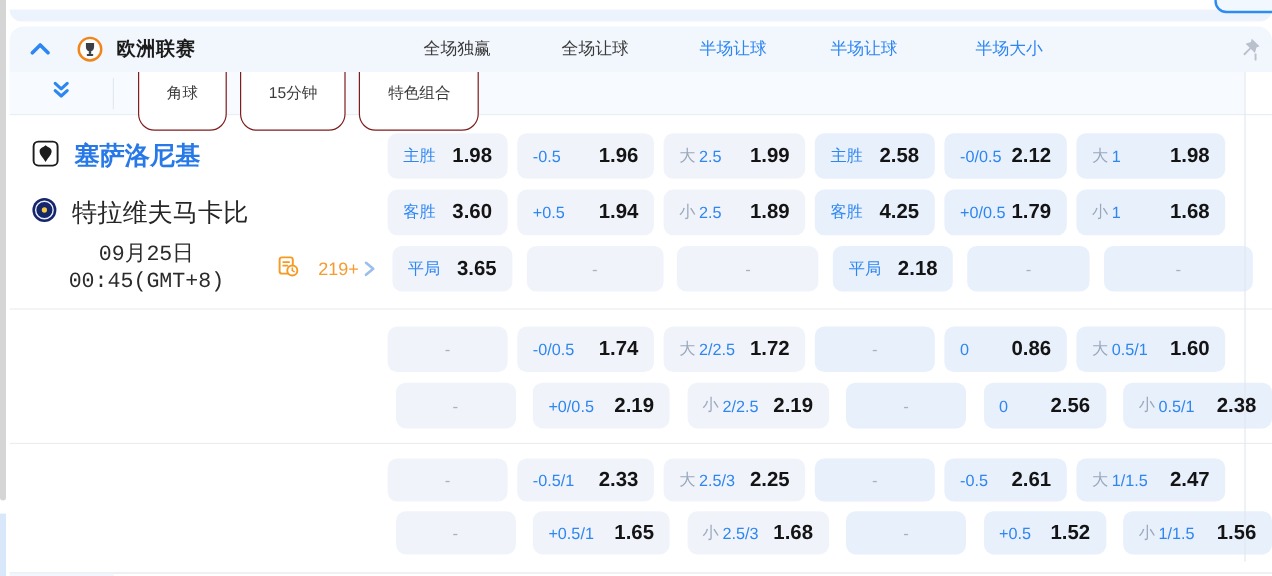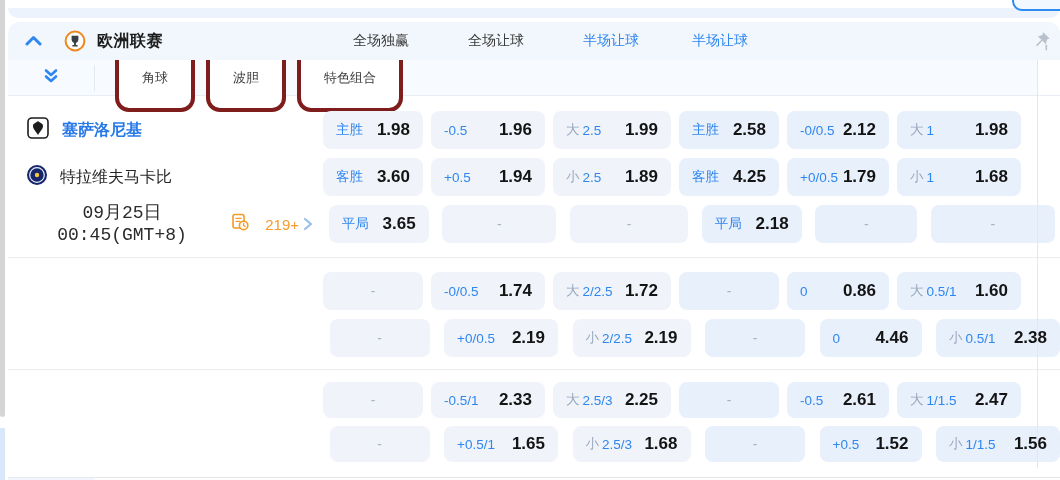--- a/index.html
+++ b/index.html
@@ -20,49 +20,49 @@
   .league-left{width:315px;flex:0 0 315px;display:flex;align-items:center;padding-left:17px;box-sizing:border-box;}
   .collapse-btn{display:flex;align-items:center;cursor:pointer;}
   .trophy{margin-left:22px;display:flex;align-items:center;}
   .league-title{margin-left:11px;font-size:16px;font-weight:700;color:#1c1c1c;letter-spacing:.5px;}
   .col-head{margin-left:8px;text-align:center;font-size:14px;color:#3a3a3a;cursor:pointer;}
   .col-head.half{color:#2e86f0;}
   .pin{position:absolute;left:1024px;top:8px;}
 
   .pills-row{height:35px;width:1029px;background:#f7fafe;display:flex;align-items:center;}
   .pills-left{width:87px;flex:0 0 87px;height:26px;display:flex;align-items:center;justify-content:center;border-right:1px solid #e3e9f1;box-sizing:border-box;}
-  .pill{margin-left:11px;height:27px;border:4px solid #7f1d1d;border-radius:14px;background:#fff;display:flex;align-items:center;padding:17px 23px;font-size:13px;color:#3c3c3c;cursor:pointer;white-space:nowrap;}
+  .pill{margin-left:11px;height:27px;border:1px solid #7f1d1d;border-radius:14px;background:#fff;display:flex;align-items:center;padding:17px 23px;font-size:13px;color:#3c3c3c;cursor:pointer;white-space:nowrap;}
   .pill.first{margin-left:20px;}
 
   
   .w0{width:100px;}.w1{width:114px;}.w2{width:118px;}.w3{width:100px;}.w4{width:102px;}.w5{width:124px;}
 
   
   .odds-body{position:absolute;left:8px;top:95px;width:1052px;}
-  .odds-group{padding:16px 5px 14px 0;}
+  .odds-group{padding:16px 16px 14px 0;}
   .odds-group.g2{border-top:1px solid #ededf0;padding:14px 0 12px 0;}
   .odds-group.g3{border-top:1px solid #ededf0;padding:12px 0 7px 0;}
   .odds-row{display:flex;align-items:center;margin-bottom:9px;}
   .odds-group.g3 .odds-row{margin-bottom:8px;}
   .odds-row:last-child{margin-bottom:0;justify-content:space-between;}
   .row-spacer{width:307px;flex:0 0 307px;}
   .cell{height:38px;border-radius:8px;background:#f0f4fa;display:flex;align-items:center;padding:0 13px;box-sizing:border-box;margin-left:8px;cursor:pointer;}
   .odds-group.g3 .cell{height:36px;}
   .cell.half{background:#e8f0fc;}
   .cell.empty{justify-content:center;cursor:default;}
   .cell .prefix{font-size:13.5px;color:#9aa8bd;margin-right:3px;}
   .cell .label{font-size:13.5px;color:#2e86f0;}
   .cell .value{margin-left:auto;font-size:17px;font-weight:700;color:#141414;}
   .cell .dash{font-size:14px;color:#a7b2c2;}
 
   
   .left-col{position:absolute;left:8px;top:95px;width:307px;z-index:2;}
   .team-row{height:38px;display:flex;align-items:center;padding-left:18px;box-sizing:border-box;margin-top:9px;}
   .team-row.first{margin-top:16px;}
-  .team-name{margin-left:12px;font-size:16px;color:#262626;}
+  .team-name{margin-left:12px;font-size:21px;color:#262626;}
   .team-name.home{color:#2879e8;font-weight:700;}
   .meta-row{height:38px;display:flex;align-items:center;margin-top:9px;}
   .date-block{margin-left:44px;width:140px;text-align:center;font-size:18px;color:#2b2b2b;line-height:1.25;font-family:Liberation Mono, monospace;}
   .markets{margin-left:auto;margin-right:2px;display:flex;align-items:center;cursor:pointer;}
   .markets-count{margin-left:16px;font-size:15px;color:#f79b2e;text-align:right;}
   .markets-chevron{margin-left:4px;display:flex;align-items:center;}
 
   .v-divider{position:absolute;left:1037px;top:60px;width:1px;height:408px;background:#e3e8ef;}
 
   
@@ -92,38 +92,39 @@
             <rect x="10" y="12.6" width="2" height="2.3" fill="#3a3f45"></rect>
             <rect x="8.3" y="14.9" width="5.4" height="1.7" rx="0.6" fill="#3a3f45"></rect>
           </svg>
         </span>
         <span class="league-title">欧洲联赛</span>
       </div>
       <span class="col-head w0">全场独赢</span>
       <span class="col-head w1">全场让球</span>
       <span class="col-head half w3">半场让球</span>
       <span class="col-head half w4">半场让球</span>
+      <span class="col-head half w5">半场大小</span>
       <span class="pin">
         <svg width="20" height="22" viewBox="0 0 20 22">
           <path d="M11.2 2.2l6.4 6.4-2.6 1-1.2 4.6-3.4-3.4-5.2 5.4-1.2-1.2 5.4-5.2-3.4-3.4 4.4-1.4z" fill="#b9c1cc"></path>
           <rect x="13.5" y="14.5" width="1.6" height="6" rx="0.8" transform="rotate(0 14 17)" fill="#b9c1cc"></rect>
         </svg>
       </span>
     </div>
     <div class="pills-row">
       <div class="pills-left">
         <span>
           <svg width="16" height="16" viewBox="0 0 16 16">
             <polyline points="3,2.5 8,7 13,2.5" fill="none" stroke="#2e86f0" stroke-width="2.6" stroke-linecap="round" stroke-linejoin="round"></polyline>
             <polyline points="3,8.5 8,13 13,8.5" fill="none" stroke="#2e86f0" stroke-width="2.6" stroke-linecap="round" stroke-linejoin="round"></polyline>
           </svg>
         </span>
       </div>
       <div class="pill first">角球</div>
-      <div class="pill">波胆</div>
+      <div class="pill">15分钟</div>
       <div class="pill">特色组合</div>
     </div>
   </div>
 
   <div class="left-col">
     <div class="team-row first">
       <span>
         <svg width="24" height="24" viewBox="0 0 24 24">
           <rect x="2" y="2" width="20" height="20" rx="4" fill="#fff" stroke="#1c1c1c" stroke-width="1.6"></rect>
           <path d="M12 5c2 2 5 2 5 5s-2 4-5 9c-3-5-5-6-5-9s3-3 5-5z" fill="#1c1c1c"></path>
@@ -290,21 +291,21 @@
           <div class="cell w2">
             <span class="prefix">小</span>
             <span class="label">2/2.5</span>
             <span class="value">2.19</span>
           </div>
           <div class="cell w3 half empty">
             <span class="dash">-</span>
           </div>
           <div class="cell w4 half">
             <span class="label">0</span>
-            <span class="value">4.46</span>
+            <span class="value">2.56</span>
           </div>
           <div class="cell w5 half">
             <span class="prefix">小</span>
             <span class="label">0.5/1</span>
             <span class="value">2.38</span>
           </div>
         </div>
       </div>
       <div class="odds-group g3">
         <div class="odds-row">

